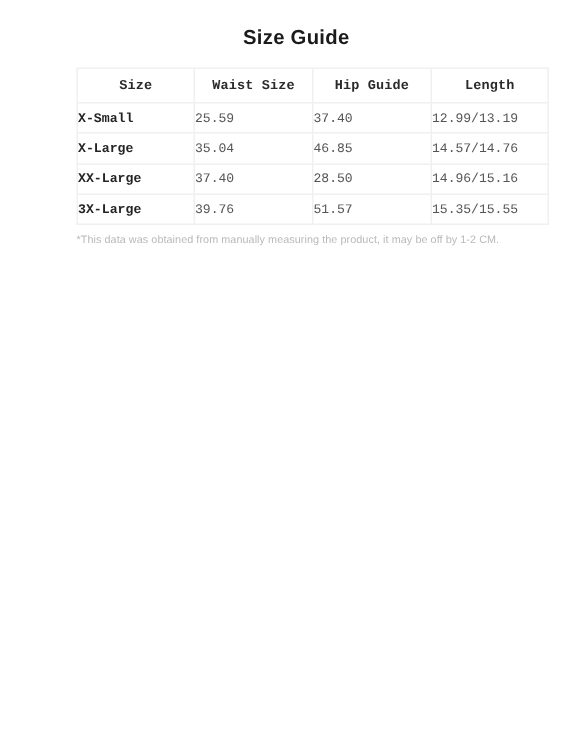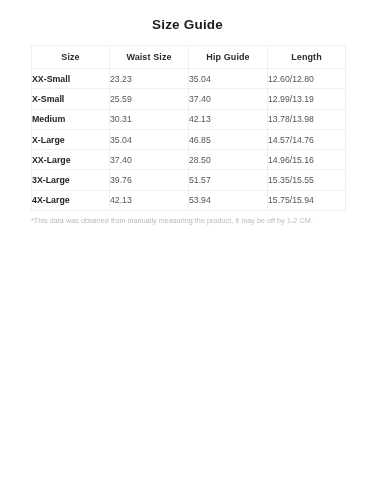--- a/index.html
+++ b/index.html
@@ -12,20 +12,21 @@
     background: #ffffff;
     font-family: "Liberation Sans", sans-serif;
     -webkit-font-smoothing: antialiased;
     overflow: hidden;
   }
   .page {
     position: relative;
     width: 375px;
     height: 500px;
     box-sizing: border-box;
+    padding-left: 20px;
   }
   .page-title {
     text-align: center;
     font-size: 13.5px;
     font-weight: bold;
     color: #1b1b1b;
     letter-spacing: 0.2px;
     margin: 0;
     padding-top: 17px;
     line-height: 16px;
@@ -37,20 +38,21 @@
     width: 314px;
     border-collapse: collapse;
     table-layout: fixed;
     border: 1px solid #f1efef;
   }
   table.size-table td,
   table.size-table th {
     border: 1px solid #f1efef;
     padding: 0;
     vertical-align: middle;
+    font-family: Liberation Mono, monospace;
   }
   thead th {
     height: 22px;
     font-size: 9px;
     font-weight: bold;
     color: #2b2b2b;
     letter-spacing: 0.1px;
   }
   tbody td {
     height: 19.3px;
@@ -94,60 +96,42 @@
       <thead>
         <tr>
           <th>Size</th>
           <th>Waist Size</th>
           <th>Hip Guide</th>
           <th>Length</th>
         </tr>
       </thead>
       <tbody>
         <tr>
-          <td class="size-cell">XX-Small</td>
-          <td>23.23</td>
-          <td>35.04</td>
-          <td>12.60/12.80</td>
-        </tr>
-        <tr>
           <td class="size-cell">X-Small</td>
           <td>25.59</td>
           <td>37.40</td>
           <td>12.99/13.19</td>
-        </tr>
-        <tr>
-          <td class="size-cell">Medium</td>
-          <td>30.31</td>
-          <td>42.13</td>
-          <td>13.78/13.98</td>
         </tr>
         <tr>
           <td class="size-cell">X-Large</td>
           <td>35.04</td>
           <td>46.85</td>
           <td>14.57/14.76</td>
         </tr>
         <tr>
           <td class="size-cell">XX-Large</td>
           <td>37.40</td>
           <td>28.50</td>
           <td>14.96/15.16</td>
         </tr>
         <tr>
           <td class="size-cell">3X-Large</td>
           <td>39.76</td>
           <td>51.57</td>
           <td>15.35/15.55</td>
         </tr>
-        <tr>
-          <td class="size-cell">4X-Large</td>
-          <td>42.13</td>
-          <td>53.94</td>
-          <td>15.75/15.94</td>
-        </tr>
       </tbody>
     </table>
   </div>
 
   <p class="footnote">*This data was obtained from manually measuring the product, it may be off by 1-2 CM.</p>
 
 </div>
 
 </body></html>

